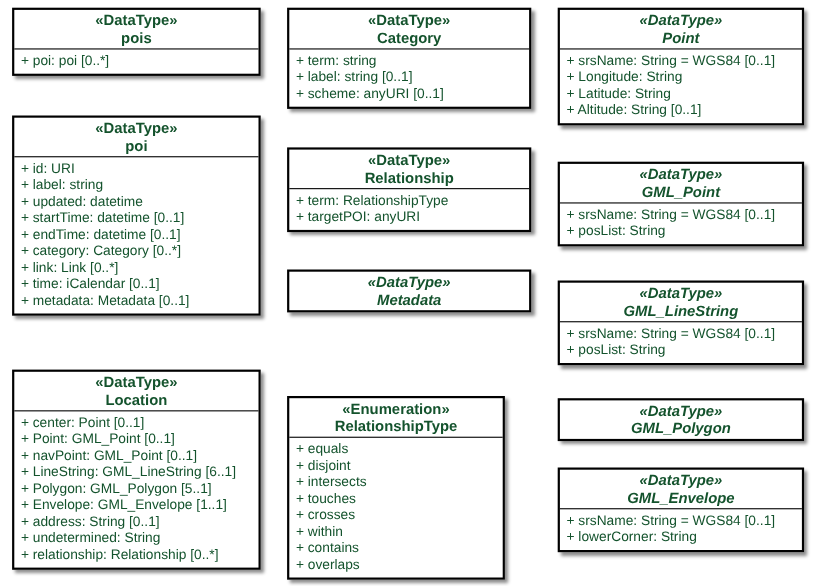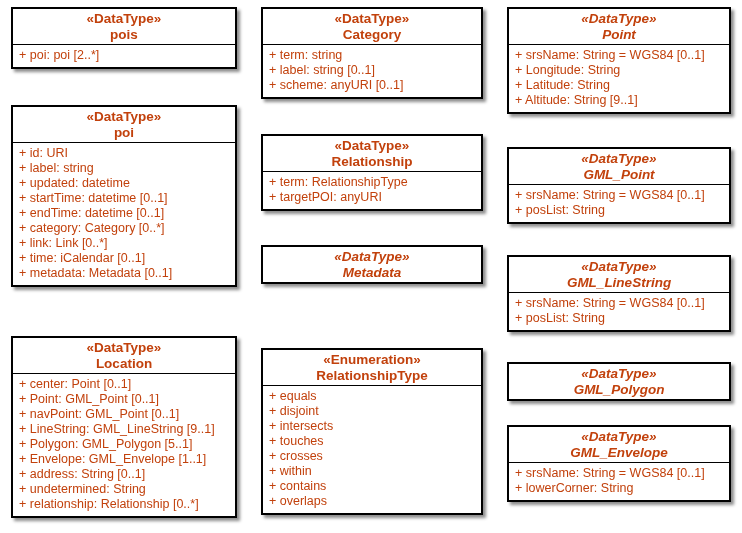--- a/index.html
+++ b/index.html
@@ -6,21 +6,21 @@
     margin: 0;
     padding: 0;
     background: #ffffff;
   }
   #diagram {
     position: relative;
     width: 742px;
     height: 533px;
     background: #ffffff;
     font-family: "Liberation Sans", sans-serif;
-    color: #c2410c;
+    color: #14532d;
     overflow: hidden;
   }
   .uml-box {
     position: absolute;
     background: #ffffff;
     border: 2px solid #000000;
     box-shadow: 3px 3px 3px rgba(0,0,0,0.45);
     box-sizing: border-box;
   }
   .uml-header {
@@ -46,21 +46,21 @@
 </head>
 <body>
 
 <div id="diagram">
     <div class="uml-box" style="left: 11px; top: 7px; width: 226px;">
       <div class="uml-header">
         <div>«DataType»</div>
         <div>pois</div>
       </div>
       <div class="uml-attrs">
-        <div class="attr">+ poi: poi [2..*]</div>
+        <div class="attr">+ poi: poi [0..*]</div>
       </div>
     </div>
     <div class="uml-box" style="left: 11px; top: 105px; width: 226px;">
       <div class="uml-header">
         <div>«DataType»</div>
         <div>poi</div>
       </div>
       <div class="uml-attrs">
         <div class="attr">+ id: URI</div>
         <div class="attr">+ label: string</div>
@@ -75,21 +75,21 @@
     </div>
     <div class="uml-box" style="left: 11px; top: 336px; width: 226px;">
       <div class="uml-header">
         <div>«DataType»</div>
         <div>Location</div>
       </div>
       <div class="uml-attrs">
         <div class="attr">+ center: Point [0..1]</div>
         <div class="attr">+ Point: GML_Point [0..1]</div>
         <div class="attr">+ navPoint: GML_Point [0..1]</div>
-        <div class="attr">+ LineString: GML_LineString [9..1]</div>
+        <div class="attr">+ LineString: GML_LineString [6..1]</div>
         <div class="attr">+ Polygon: GML_Polygon [5..1]</div>
         <div class="attr">+ Envelope: GML_Envelope [1..1]</div>
         <div class="attr">+ address: String [0..1]</div>
         <div class="attr">+ undetermined: String</div>
         <div class="attr">+ relationship: Relationship [0..*]</div>
       </div>
     </div>
     <div class="uml-box" style="left: 261px; top: 7px; width: 222px;">
       <div class="uml-header">
         <div>«DataType»</div>
@@ -110,21 +110,21 @@
         <div class="attr">+ term: RelationshipType</div>
         <div class="attr">+ targetPOI: anyURI</div>
       </div>
     </div>
     <div class="uml-box italic" style="left: 261px; top: 245px; width: 222px;">
       <div class="uml-header">
         <div>«DataType»</div>
         <div>Metadata</div>
       </div>
     </div>
-    <div class="uml-box" style="left: 261px; top: 348px; width: 222px;">
+    <div class="uml-box" style="left: 261px; top: 360px; width: 198px;">
       <div class="uml-header">
         <div>«Enumeration»</div>
         <div>RelationshipType</div>
       </div>
       <div class="uml-attrs">
         <div class="attr">+ equals</div>
         <div class="attr">+ disjoint</div>
         <div class="attr">+ intersects</div>
         <div class="attr">+ touches</div>
         <div class="attr">+ crosses</div>
@@ -135,21 +135,21 @@
     </div>
     <div class="uml-box italic" style="left: 507px; top: 7px; width: 224px;">
       <div class="uml-header">
         <div>«DataType»</div>
         <div>Point</div>
       </div>
       <div class="uml-attrs">
         <div class="attr">+ srsName: String = WGS84 [0..1]</div>
         <div class="attr">+ Longitude: String</div>
         <div class="attr">+ Latitude: String</div>
-        <div class="attr">+ Altitude: String [9..1]</div>
+        <div class="attr">+ Altitude: String [0..1]</div>
       </div>
     </div>
     <div class="uml-box italic" style="left: 507px; top: 147px; width: 224px;">
       <div class="uml-header">
         <div>«DataType»</div>
         <div>GML_Point</div>
       </div>
       <div class="uml-attrs">
         <div class="attr">+ srsName: String = WGS84 [0..1]</div>
         <div class="attr">+ posList: String</div>

